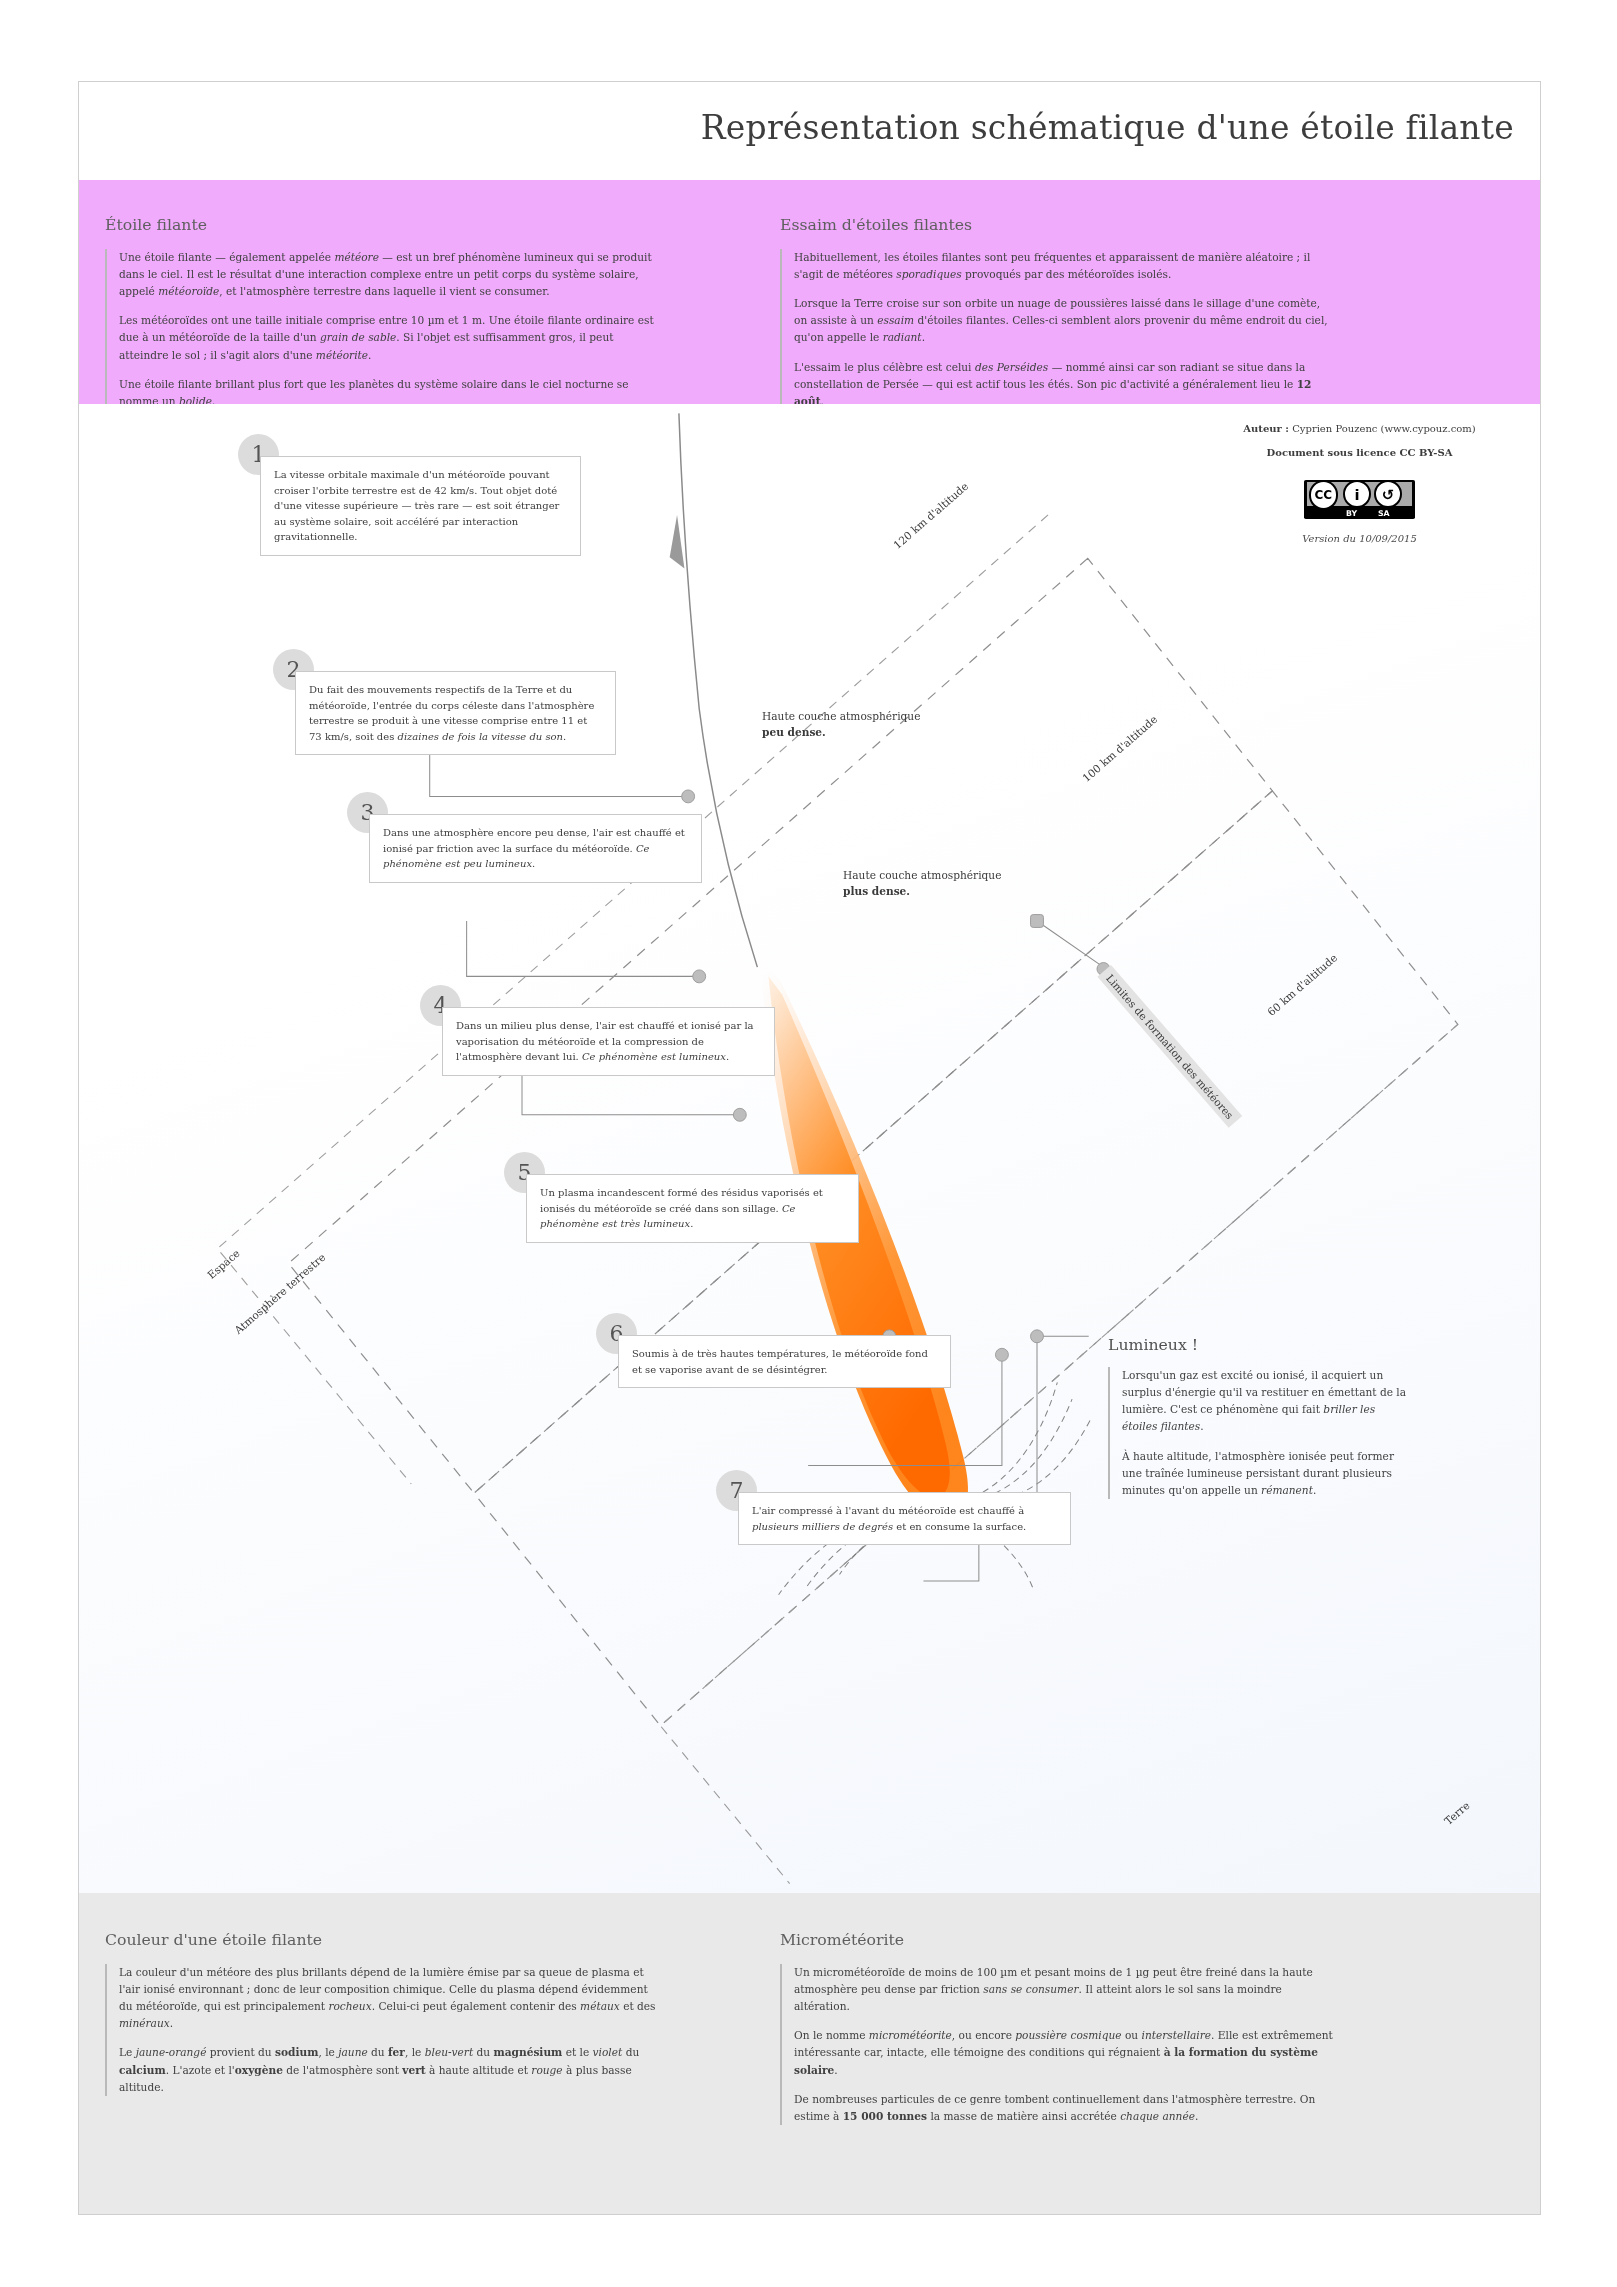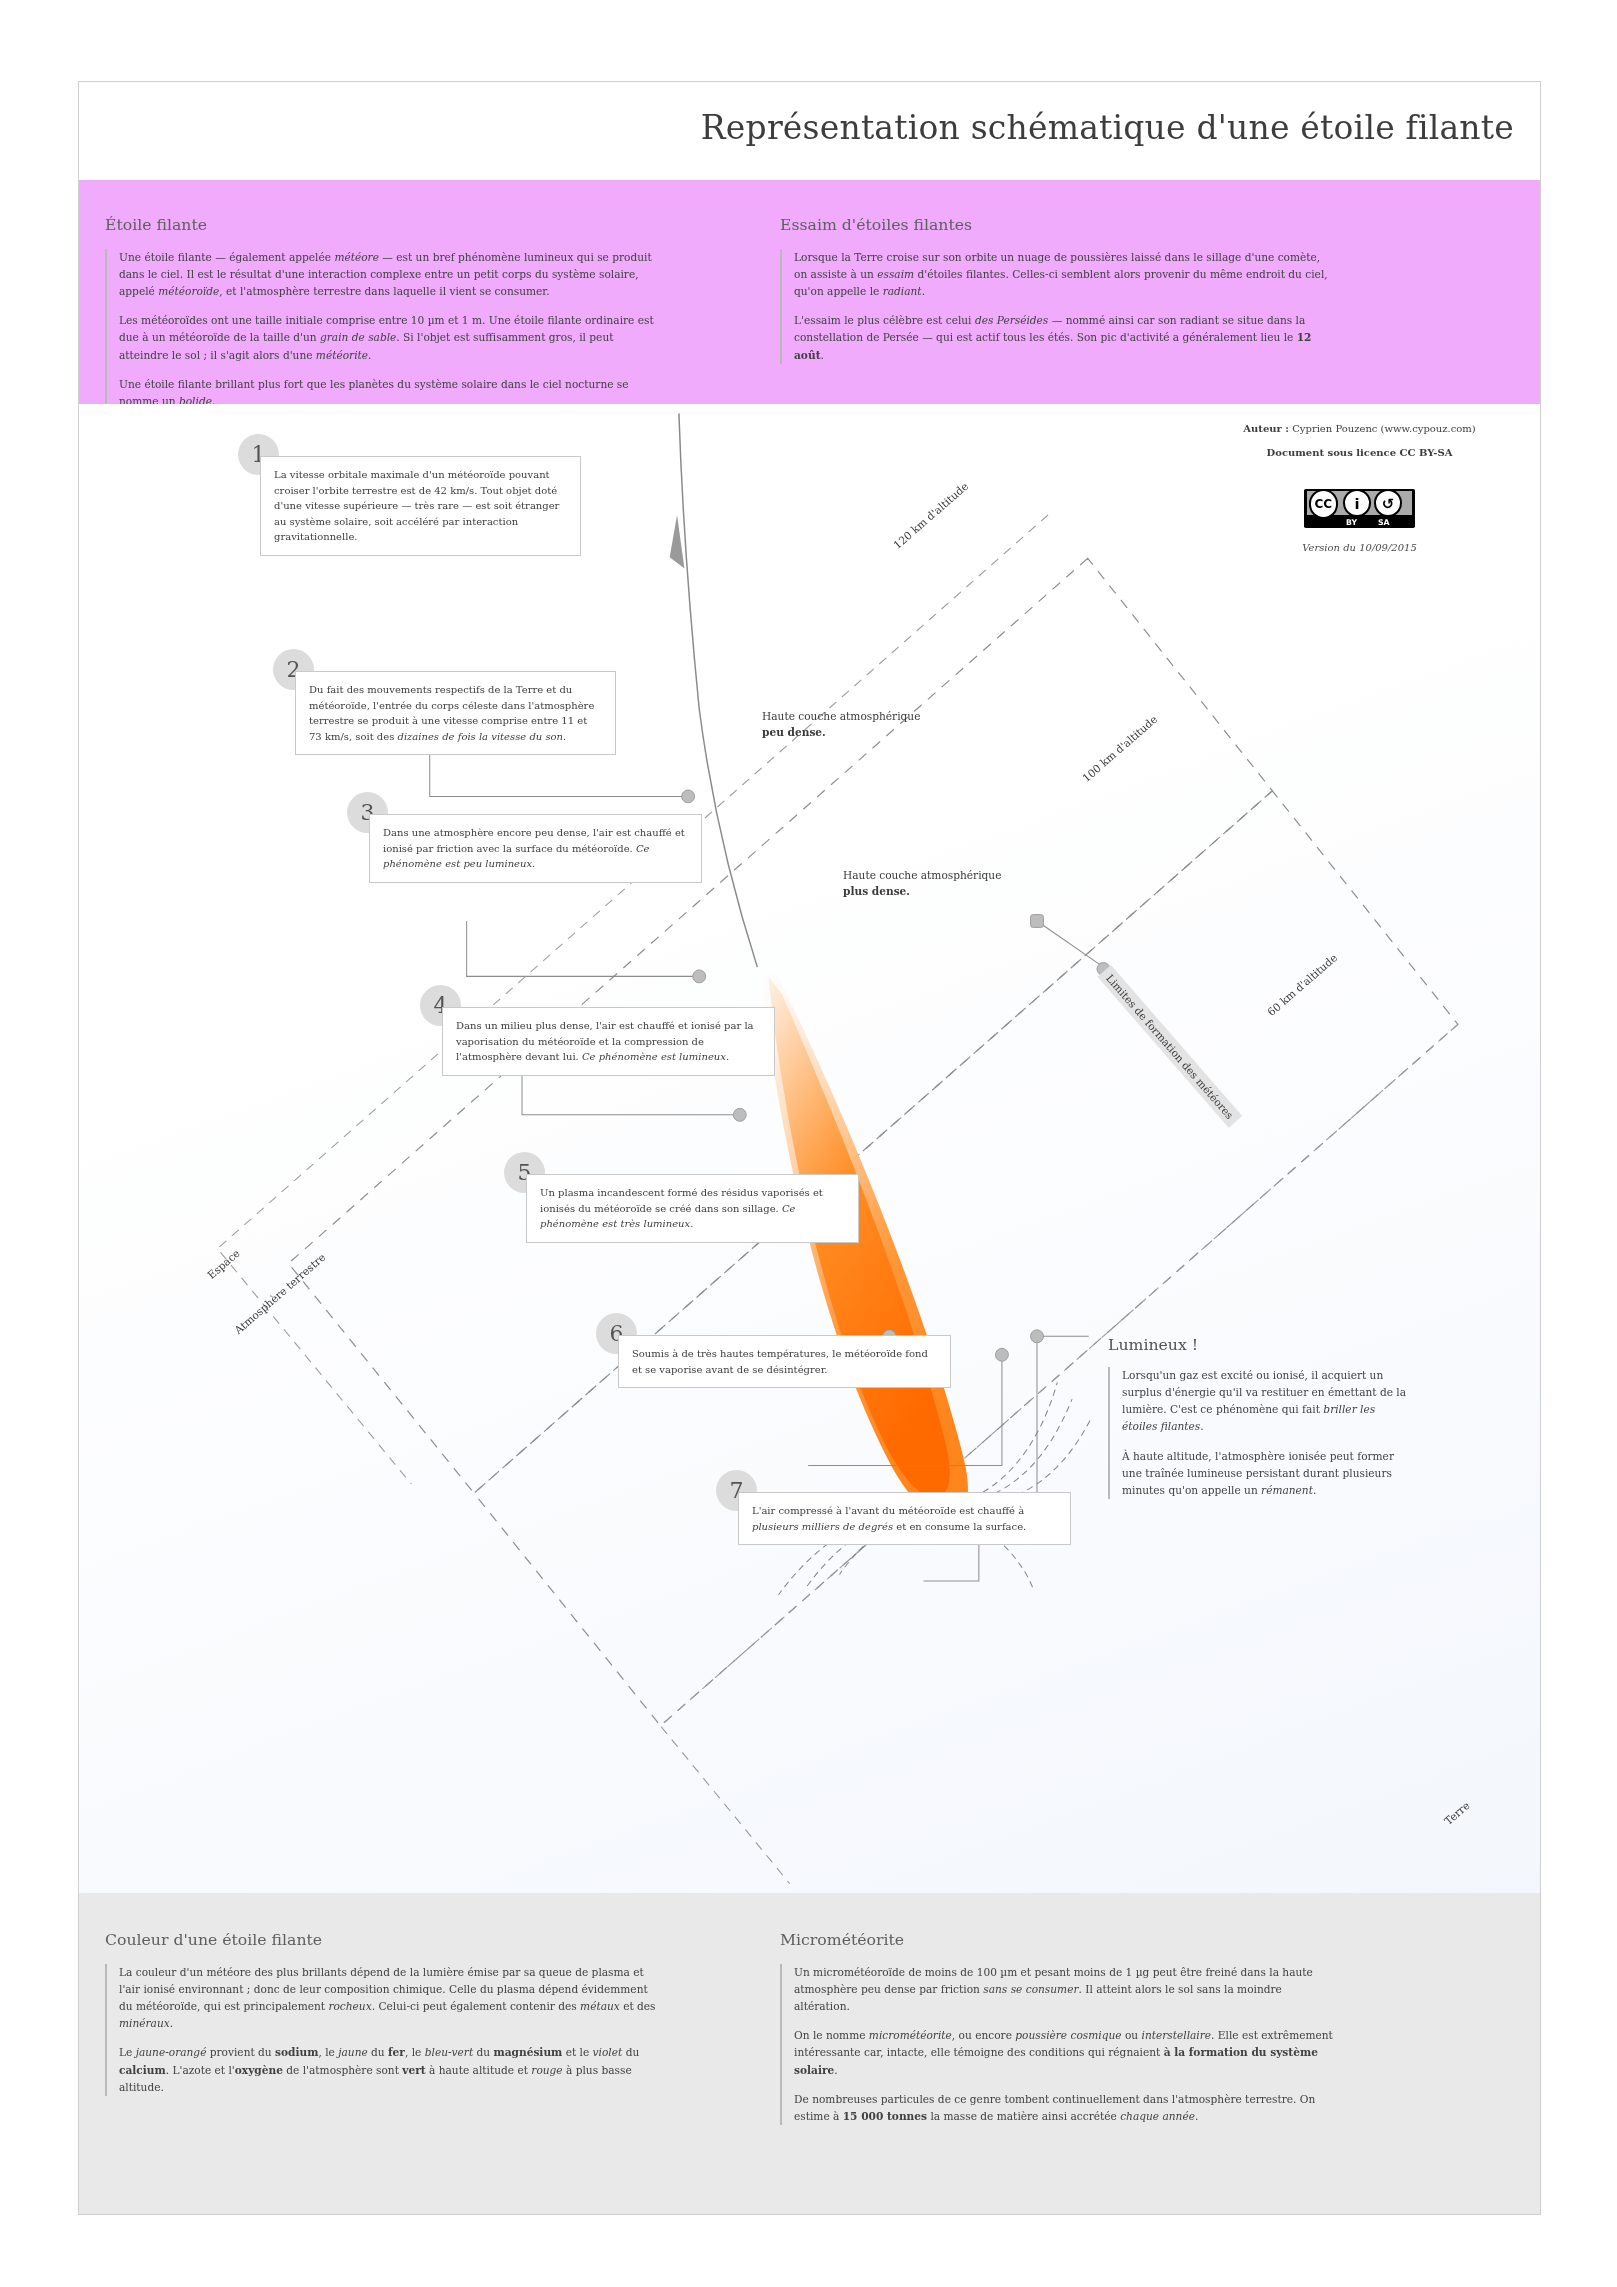--- a/index.html
+++ b/index.html
@@ -41,21 +41,21 @@
   
   #diagram{position:absolute;left:0;top:322px;width:100%;height:1610px;overflow:hidden;
            background:linear-gradient(160deg,#ffffff 0%,#ffffff 30%,#fbfcfe 55%,#f2f6fc 100%);}
   #diagram svg{position:absolute;left:0;top:0;}
 
   
   .credits{position:absolute;right:28px;top:18.5px;width:305px;text-align:center;}
   .credits .line{font-size:10px;color:#3d3d3d;margin-bottom:13px;}
   .credits .line b{font-weight:700;}
   .cc-badge{display:inline-block;width:111px;height:39px;background:#000;position:relative;
-            border-radius:1.8px;margin:18px 0 11px 0;}
+            border-radius:1.8px;margin:9px 0 11px 0;}
   .cc-badge .top{position:absolute;left:2.8px;top:2.8px;right:2.8px;height:24px;background:#aaa;}
   .cc-circ{position:absolute;top:0.9px;border-radius:50%;background:#fff;border:2.8px solid #000;
            box-sizing:border-box;display:flex;align-items:center;justify-content:center;
            font-family:"DejaVu Sans","Liberation Sans",sans-serif;font-weight:700;color:#000;}
   .cc-circ.c1{left:4.6px;width:29.5px;height:29.5px;font-size:12px;}
   .cc-circ.c2{left:39px;width:28px;height:28px;font-size:14.8px;}
   .cc-circ.c3{left:70px;width:28px;height:28px;font-size:14.8px;}
   .cc-lbl{position:absolute;bottom:0.9px;color:#fff;font-size:7.8px;font-weight:700;
           font-family:"DejaVu Sans","Liberation Sans",sans-serif;}
   .cc-lbl.l1{left:42px;} .cc-lbl.l2{left:74px;}
@@ -97,20 +97,21 @@
       <div class="sec-h">Étoile filante</div>
       <div class="sec-body">
         <p>Une étoile filante — également appelée <i>météore</i> — est un bref phénomène lumineux qui se produit dans le ciel. Il est le résultat d'une interaction complexe entre un petit corps du système solaire, appelé <i>météoroïde</i>, et l'atmosphère terrestre dans laquelle il vient se consumer.</p>
         <p>Les météoroïdes ont une taille initiale comprise entre 10 µm et 1 m. Une étoile filante ordinaire est due à un météoroïde de la taille d'un <i>grain de sable</i>. Si l'objet est suffisamment gros, il peut atteindre le sol ; il s'agit alors d'une <i>météorite</i>.</p>
         <p>Une étoile filante brillant plus fort que les planètes du système solaire dans le ciel nocturne se nomme un <i>bolide</i>.</p>
       </div>
     </div>
     <div class="col right" style="top:35px;">
       <div class="sec-h">Essaim d'étoiles filantes</div>
       <div class="sec-body">
+        <p>Habituellement, les étoiles filantes sont peu fréquentes et apparaissent de manière aléatoire ; il s'agit de météores <i>sporadiques</i> provoqués par des météoroïdes isolés.</p>
         <p>Lorsque la Terre croise sur son orbite un nuage de poussières laissé dans le sillage d'une comète, on assiste à un <i>essaim</i> d'étoiles filantes. Celles-ci semblent alors provenir du même endroit du ciel, qu'on appelle le <i>radiant</i>.</p>
         <p>L'essaim le plus célèbre est celui <i>des Perséides</i> — nommé ainsi car son radiant se situe dans la constellation de Persée — qui est actif tous les étés. Son pic d'activité a généralement lieu le <b>12 août</b>.</p>
       </div>
     </div>
   </div>
 
   <div id="diagram">
 
     <svg width="1461" height="1489" viewBox="0 0 1583 1613">
       <defs>

